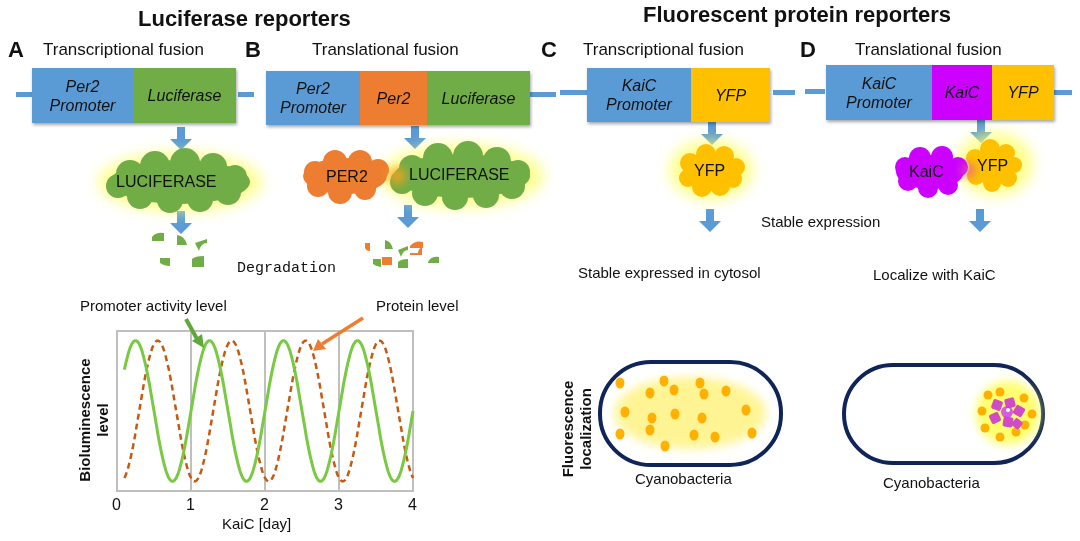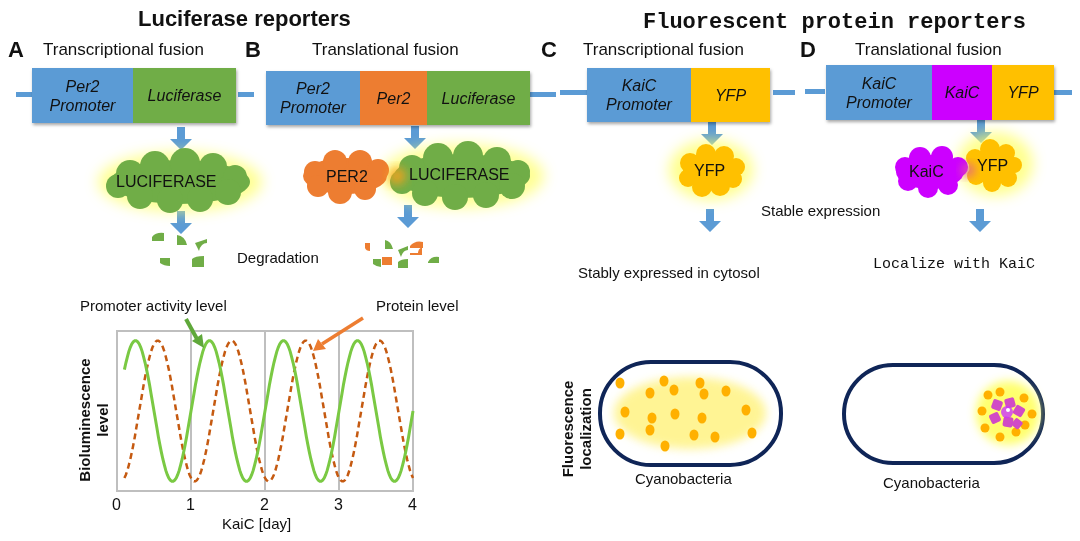--- a/index.html
+++ b/index.html
@@ -202,21 +202,21 @@
       <rect x="990" y="413" width="10" height="10" rx="2" transform="rotate(-25 995 418)"></rect>
       <rect x="1003" y="417" width="10" height="10" rx="2" transform="rotate(10 1008 422)"></rect>
       <rect x="1013" y="419" width="9" height="9" rx="2" transform="rotate(40 1017 423)"></rect>
     </g>
     <circle cx="1007" cy="412" r="6" fill="#cc33ff" opacity="0.8"></circle>
     <circle cx="1008" cy="410" r="2" fill="#fff"></circle>
   </g>
 </svg>
 
 <div class="abs h1" style="left:138px;top:6px;">Luciferase reporters</div>
-<div class="abs h1" style="left:643px;top:10px;font-family:Liberation Mono, monospace;">Fluorescent protein reporters</div>
+<div class="abs h1" style="left:643px;top:2px;">Fluorescent protein reporters</div>
 
 <div class="abs panel-letter" style="left:8px;top:37px;">A</div>
 <div class="abs sub" style="left:43px;top:40px;">Transcriptional fusion</div>
 <div class="abs panel-letter" style="left:245px;top:37px;">B</div>
 <div class="abs sub" style="left:312px;top:40px;">Translational fusion</div>
 <div class="abs panel-letter" style="left:541px;top:37px;">C</div>
 <div class="abs sub" style="left:583px;top:40px;">Transcriptional fusion</div>
 <div class="abs panel-letter" style="left:800px;top:37px;">D</div>
 <div class="abs sub" style="left:855px;top:40px;">Translational fusion</div>
 
@@ -254,24 +254,24 @@
   <div class="seg" style="left:166px;top:0;width:62px;height:55px;background:#ffc000;">YFP</div>
 </div>
 
 <div class="abs txt" style="left:116px;top:173px;font-size:16px;">LUCIFERASE</div>
 <div class="abs txt" style="left:326px;top:168px;font-size:16px;">PER2</div>
 <div class="abs txt" style="left:409px;top:166px;font-size:16px;">LUCIFERASE</div>
 <div class="abs txt" style="left:694px;top:162px;font-size:16px;">YFP</div>
 <div class="abs txt" style="left:909px;top:163px;font-size:16px;">KaiC</div>
 <div class="abs txt" style="left:977px;top:157px;font-size:16px;">YFP</div>
 
-<div class="abs txt" style="left:237px;top:249px;">Degradation</div>
-<div class="abs txt" style="left:761px;top:202px;text-align:right;">Stable expression</div>
-<div class="abs txt" style="left:578px;top:264px;">Stably expressed in cytosol</div>
-<div class="abs txt" style="left:873px;top:256px;font-family:Liberation Mono, monospace;">Localize with KaiC</div>
+<div class="abs txt" style="left:237px;top:260px;font-family:Liberation Mono, monospace;">Degradation</div>
+<div class="abs txt" style="left:761px;top:213px;text-align:right;">Stable expression</div>
+<div class="abs txt" style="left:578px;top:264px;">Stable expressed in cytosol</div>
+<div class="abs txt" style="left:873px;top:266px;">Localize with KaiC</div>
 
 <div class="abs txt" style="left:80px;top:297px;">Promoter activity level</div>
 <div class="abs txt" style="left:344px;top:297px;margin-left:32px;">Protein level</div>
 <div class="vlabel" style="left:20px;top:401px;width:150px;height:38px;white-space:normal;"><span>Bioluminescence level</span></div>
 <div id="xticks">
     <div class="abs txt" style="left: 112px; top: 496px; font-size: 16px;">0</div>
     <div class="abs txt" style="left: 186px; top: 496px; font-size: 16px;">1</div>
     <div class="abs txt" style="left: 260px; top: 496px; font-size: 16px;">2</div>
     <div class="abs txt" style="left: 334px; top: 496px; font-size: 16px;">3</div>
     <div class="abs txt" style="left: 408px; top: 496px; font-size: 16px;">4</div>

